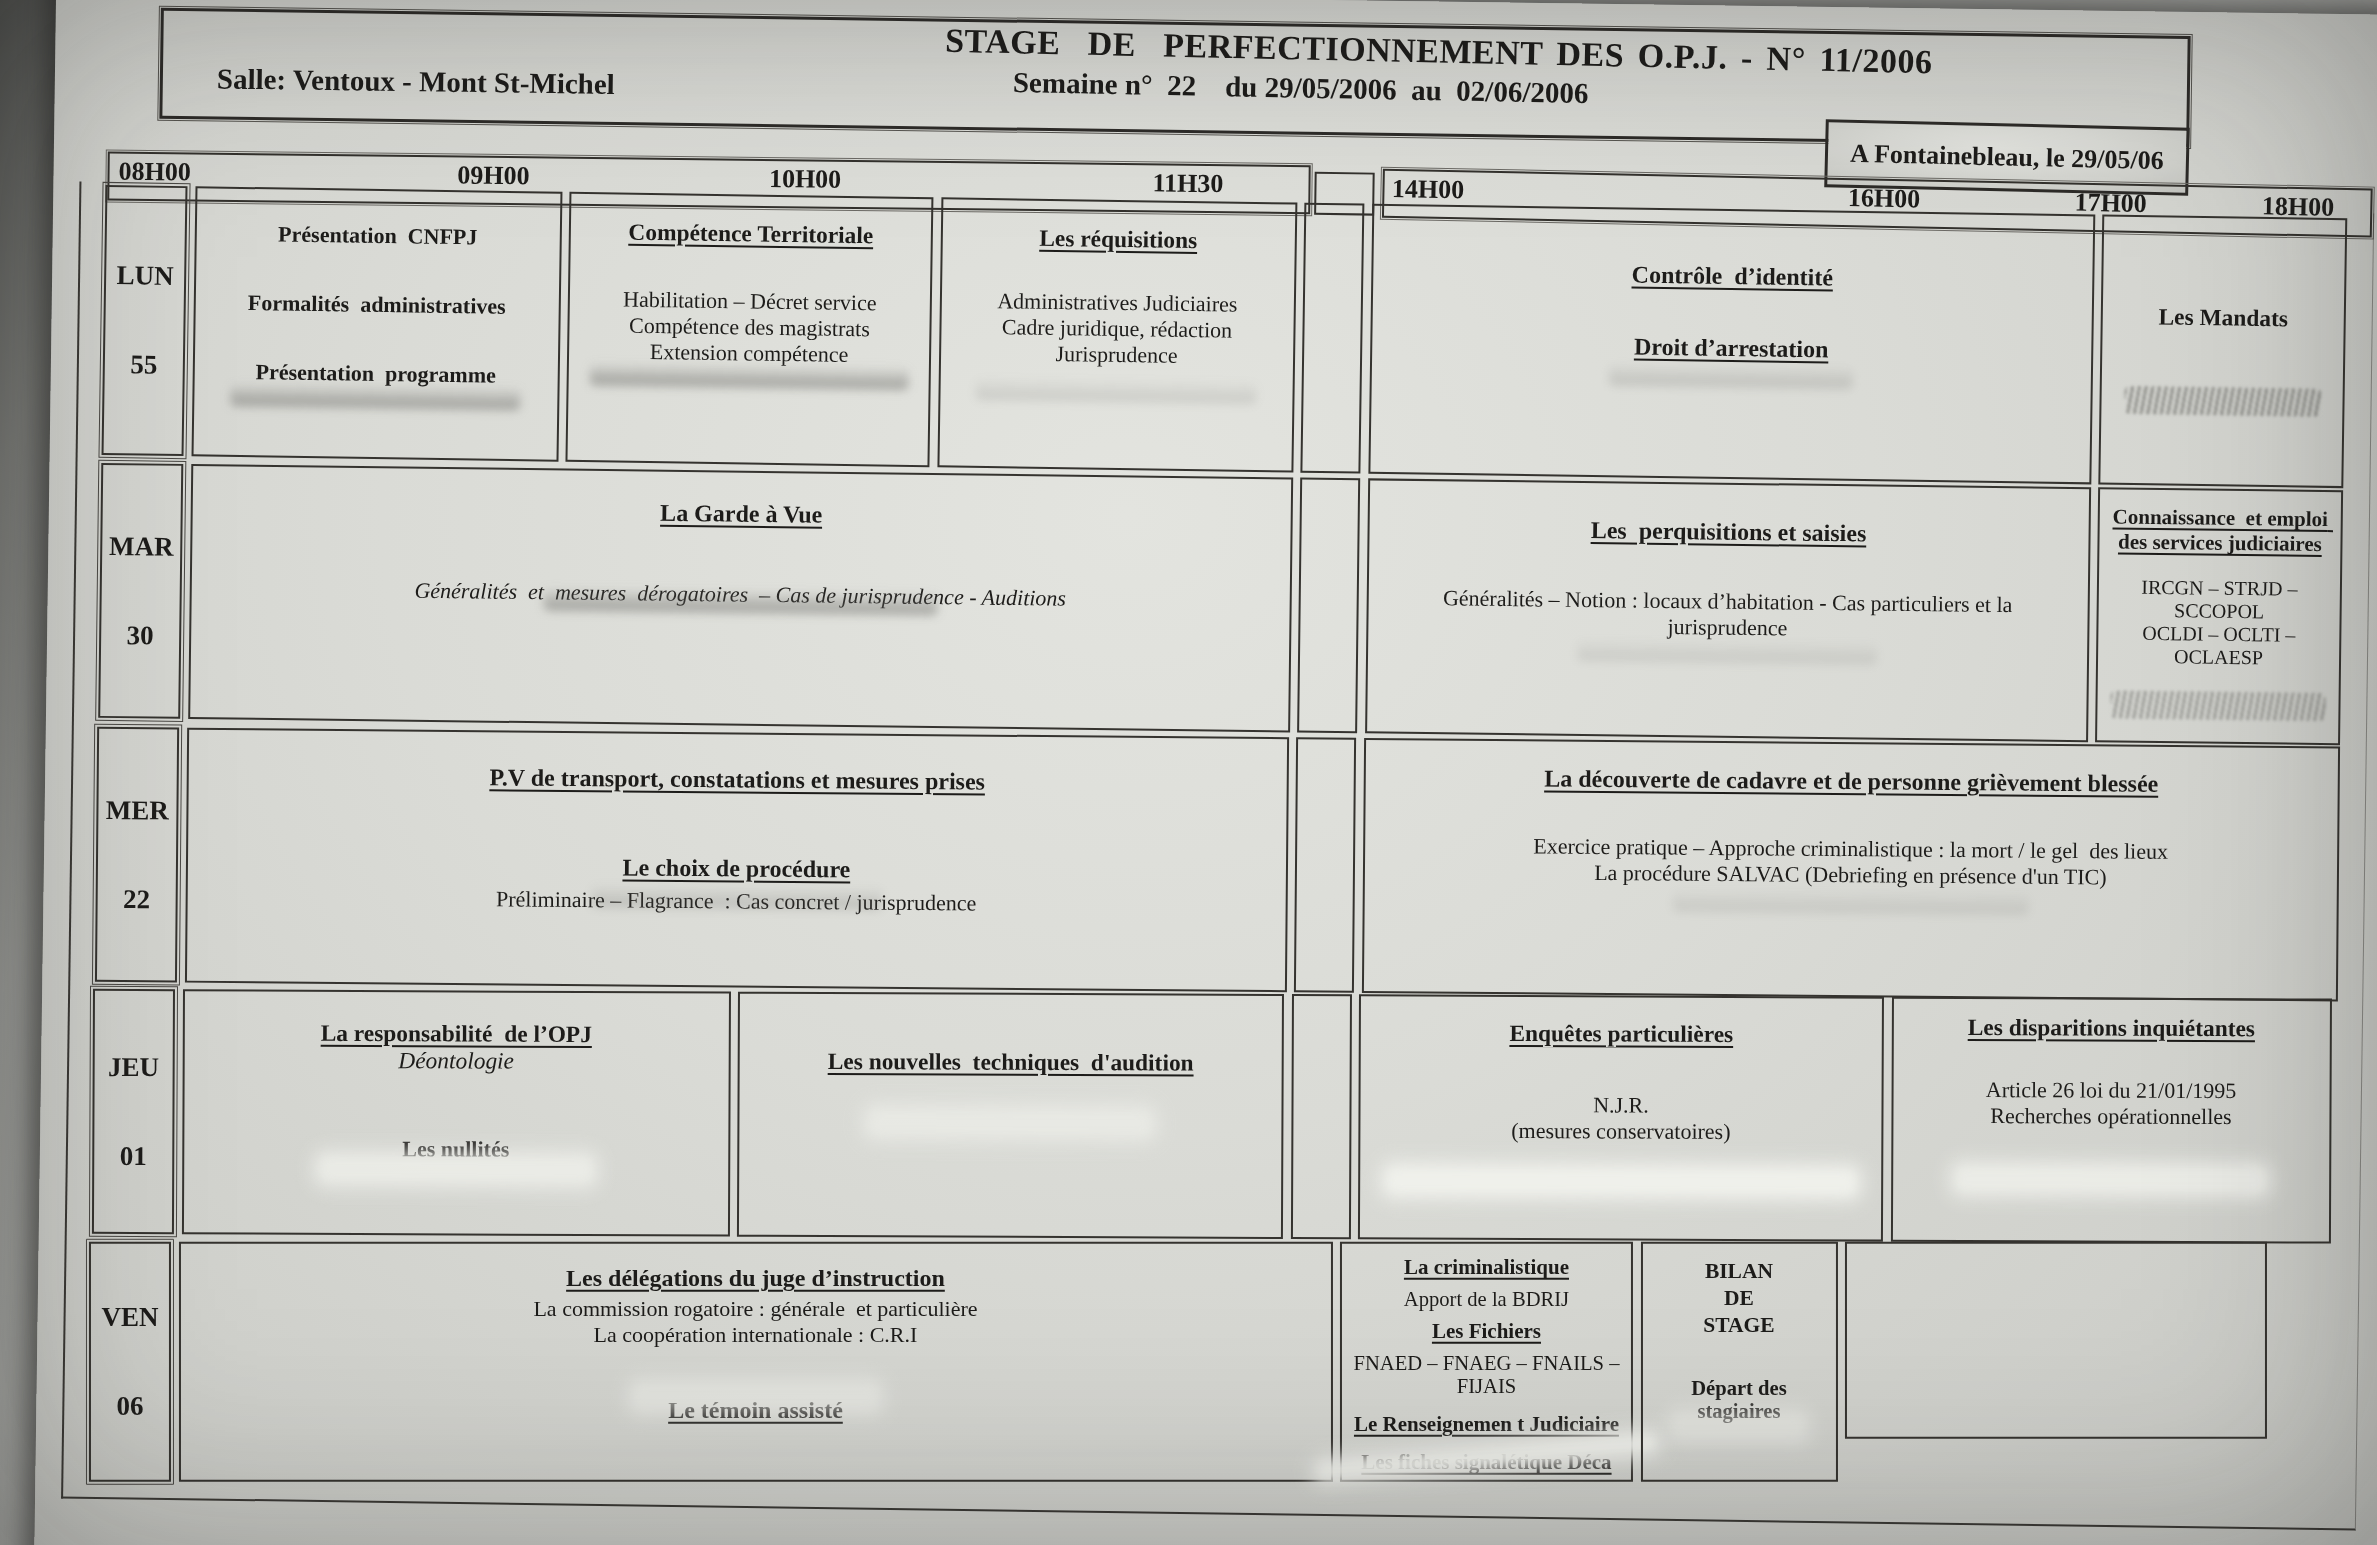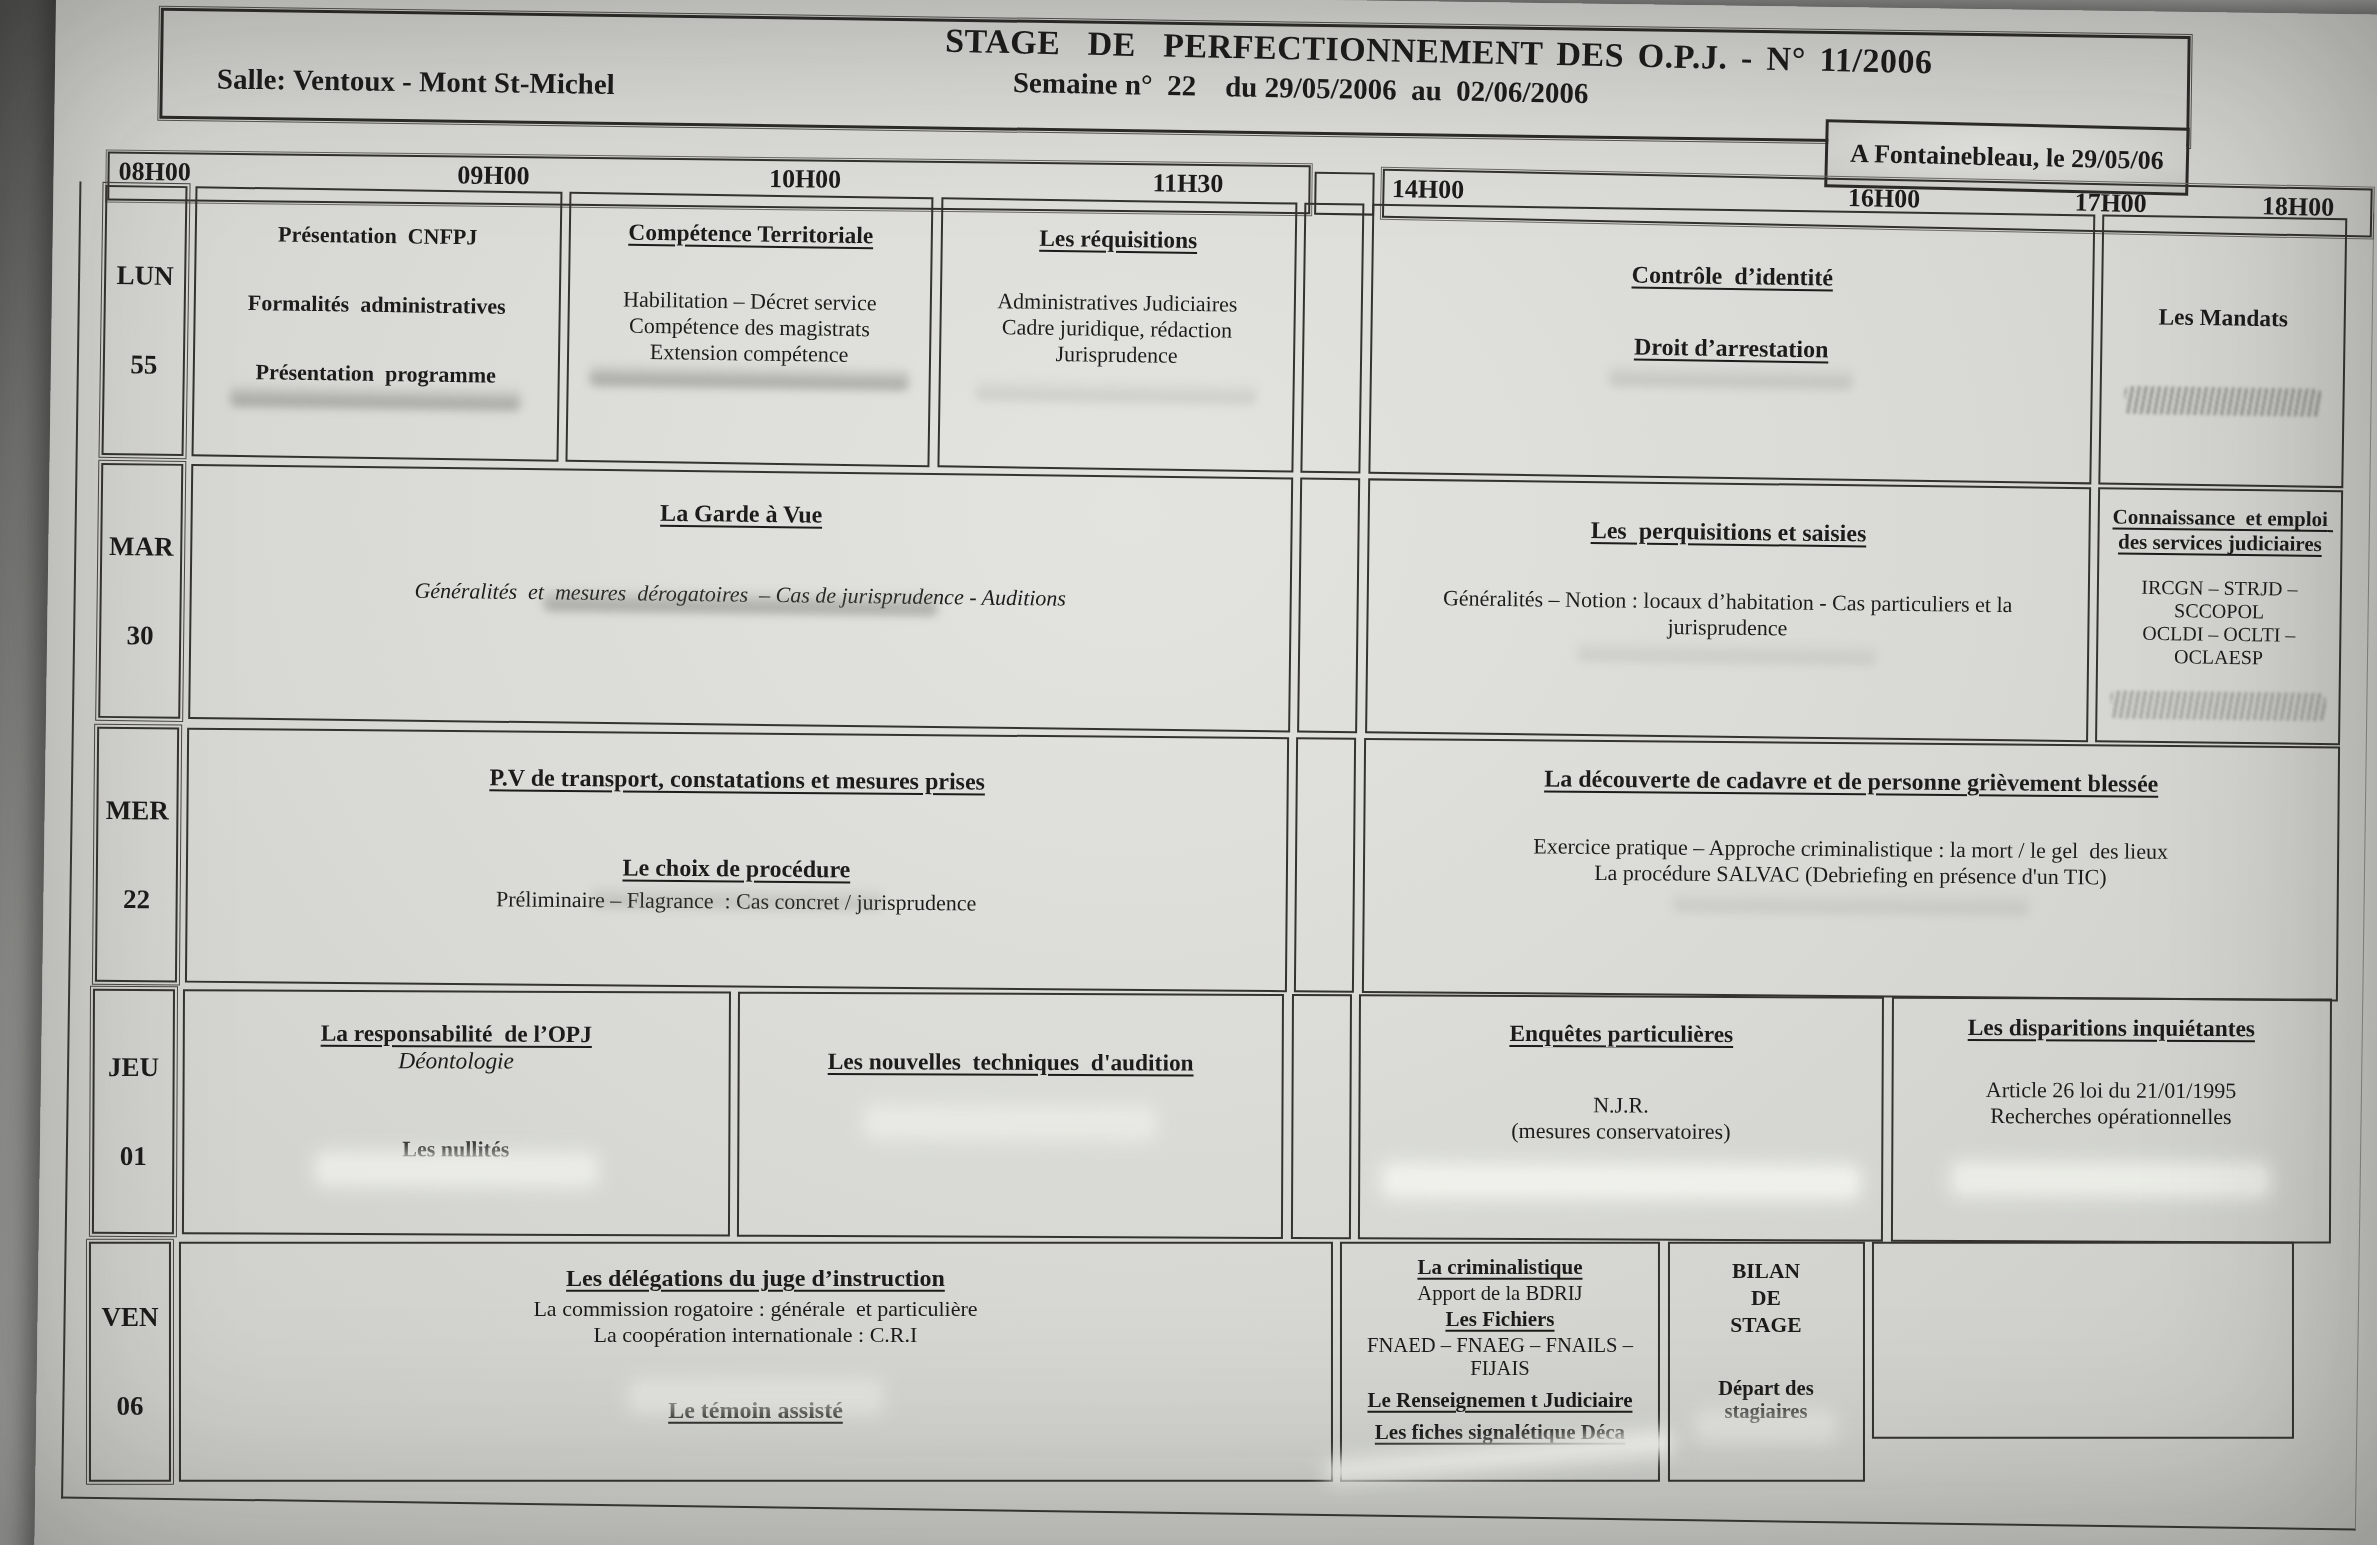--- a/index.html
+++ b/index.html
@@ -222,21 +222,21 @@
         <span>VEN</span>
         <span>06</span>
       </div>
       <div class="ccell" style="width:1154px;padding-top:21px">
         <div class="tt tt-lg">Les délégations du juge d’instruction</div>
         <div class="ln" style="margin-top:3.7px">La commission rogatoire : générale  et particulière</div>
         <div class="ln">La coopération internationale : C.R.I</div>
         <div class="tt tt-lg" style="margin-top:49px">Le témoin assisté</div>
         <div class="rd rd-light" style="width:244px;bottom:71px;margin-left:-122px;opacity:.55"></div>
       </div>
-      <div class="ccell" style="width:320px;padding-top:11.2px;gap:2px">
+      <div class="ccell" style="width:293px;padding-top:11.2px;gap:8px">
         <div class="tt tt-sm">La criminalistique</div>
         <div class="ln" style="font-size:20.6px">Apport de la BDRIJ</div>
         <div class="tt tt-sm">Les Fichiers</div>
         <div class="ln" style="font-size:20.6px;max-width:309px">FNAED – FNAEG – FNAILS – FIJAIS</div>
         <div class="tt tt-sm" style="margin-top:5.6px">Le Renseignemen t Judiciaire</div>
         <div class="tt tt-sm" style="margin-top:5.6px">Les fiches signalétique Déca</div>
         <div class="rd rd-light" style="width:337px;height:15px;bottom:15px;margin-left:-169px;transform:rotate(-5deg)"></div>
       </div>
       <div class="ccell" style="width:197px;padding-top:15px;gap:1.9px">
         <div class="ln bd" style="font-size:21.5px">BILAN</div>

